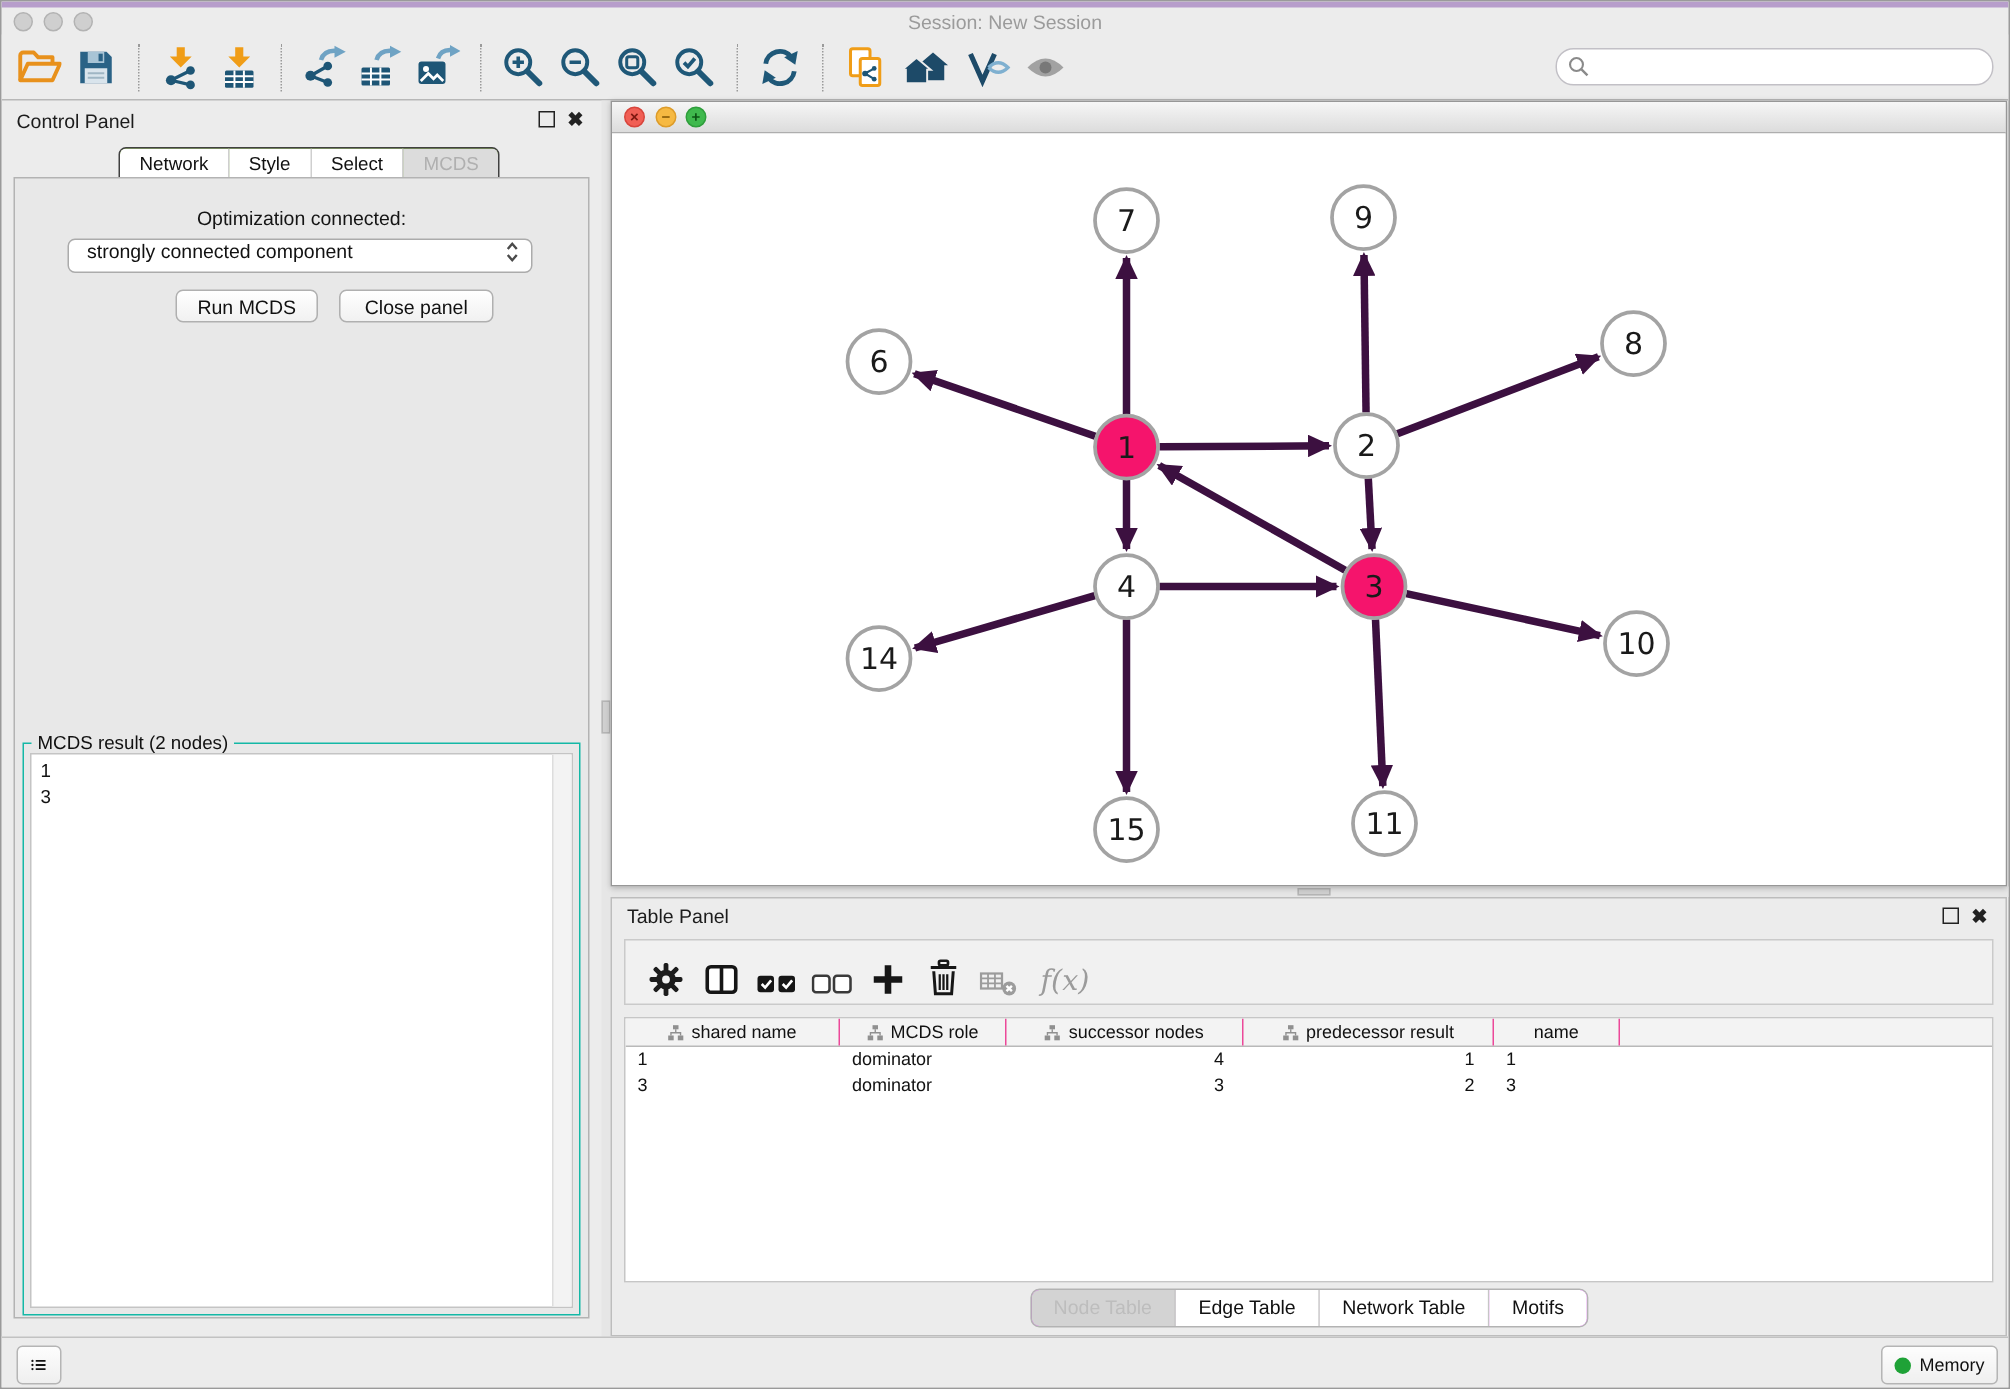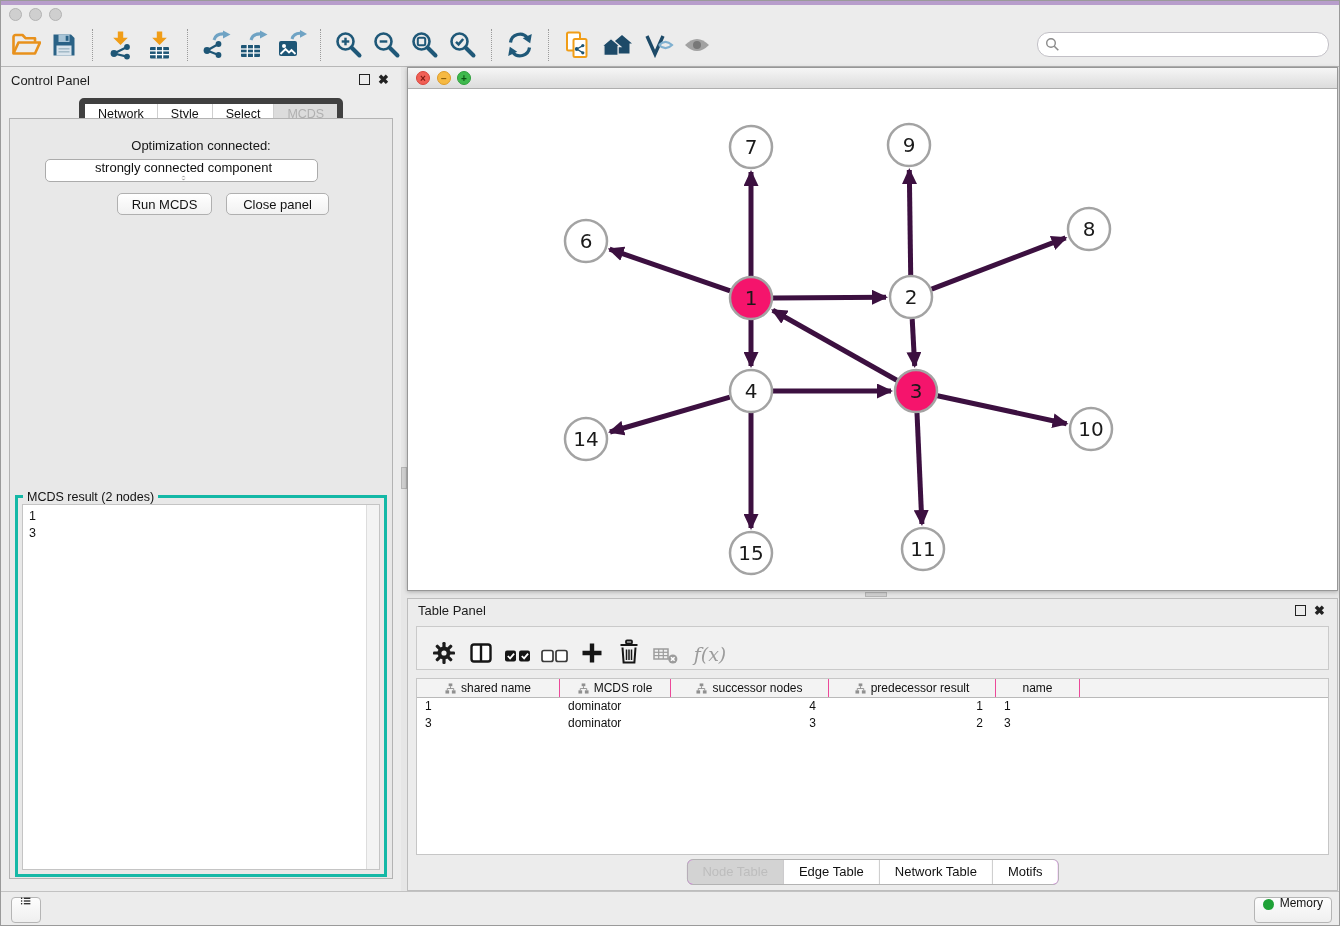--- a/index.html
+++ b/index.html
@@ -25,36 +25,36 @@
   .search-wrap { margin-left:auto; margin-right:10px; position:relative; }
   .search-input { width:292px; height:25px; border:1px solid #c2c0c6; border-radius:12px;
     background:#fff; padding-left:26px; font-size:12px; outline:none; }
   .search-glyph { position:absolute; left:8px; top:5px; }
   
   .control-panel { position:absolute; left:0; top:66px; width:400px; height:826px; }
   .panel-title { position:absolute; left:10px; top:6px; font-size:13px; color:#1c1c1c; }
   .panel-icons { position:absolute; right:12px; top:7px; display:flex; gap:8px; align-items:center; }
   .float-ico { width:11px; height:11px; border:1.6px solid #222; display:inline-block; }
   .close-ico { font-size:13px; font-weight:bold; color:#222; line-height:11px; }
-  .cp-tabs { position:absolute; left:78px; top:31px; display:flex; border:6px solid #404040;
+  .cp-tabs { position:absolute; left:78px; top:31px; display:flex; border:1px solid #404040;
     border-radius:5px 5px 0 0; overflow:hidden; background:#4d7c0f; }
   .cp-tab { padding:3px 13px 4px; font-size:12.5px; color:#111; background:#fff; border-right:1px solid #cfcfcf; cursor:default; }
   .cp-tab:last-child { border-right:none; }
   .cp-tab.selected { background:#dcdcdc; color:#b0b0b0; }
   .cp-content { position:absolute; left:8px; top:51px; width:384px; height:761px;
     background:#e8e8e8; border:1px solid #b3b3b3; }
   .opt-label { position:absolute; left:8px; top:71px; width:384px; text-align:center; font-size:13px; color:#141414; }
-  .select-box { position:absolute; left:44px; top:92px; width:273px; height:23px; background:#fff;
-    border:1px solid #ababab; border-radius:5px; display:flex; align-items:center; padding:0 8px 0 12px;flex-direction:column; }
+  .select-box { position:absolute; left:44px; top:92px; width:310px; height:23px; background:#fff;
+    border:1px solid #ababab; border-radius:5px; display:flex; padding:0 8px 0 12px; }
   .select-box span { font-size:13px; color:#111; flex:1; }
   .btn { position:absolute; height:22px; background:linear-gradient(#ffffff,#f1f1f1);
     border:1px solid #b0b0b0; border-radius:5px; font-size:13px; color:#111;
     display:flex; align-items:center; justify-content:center; font-family:"Liberation Sans",sans-serif;margin-left:22px; }
   .fieldset-box { position:absolute; left:14px; top:428px; width:372px; height:382px;
-    border:3px solid #14b8a6; }
+    border:1px solid #14b8a6; }
   .fieldset-legend { position:absolute; left:5px; top:-8px; background:#e8e8e8; padding:0 4px;
     font-size:12.5px; color:#111; }
   .result-area { position:absolute; left:4px; top:6px; right:4px; bottom:4px; background:#fff;
     border:1px solid #c4c4c4; }
   .result-text { position:absolute; left:6px; top:3px; font-size:12.5px; color:#111;
     white-space:pre-line; line-height:17px; }
   .result-scroll { position:absolute; right:0; top:0; bottom:0; width:13px; background:#f3f3f3; border-left:1px solid #ddd; }
   
   .v-splitter { position:absolute; left:400px; top:66px; width:6px; height:826px; background:#e6e6e6; }
   .v-handle { position:absolute; left:0; top:400px; width:6px; height:22px; background:#d0d0d0; border:1px solid #b5b5b5; }
@@ -90,34 +90,35 @@
   .td.right { text-align:right; padding-right:13px; }
   .bt-tabs { position:absolute; left:50%; transform:translateX(-50%); bottom:5px; display:flex;
     border:1px solid #b3b3b3; border-radius:6px; overflow:hidden; background:#d946ef; }
   .bt-tab { padding:4px 15px 5px; font-size:13px; color:#111; background:#fff; border-right:1px solid #c6c6c6; }
   .bt-tab:last-child { border-right:none; }
   .bt-tab.selected { background:#d3d3d3; color:#bdbdbd; }
   
   .statusbar { position:absolute; left:0; bottom:0; width:100%; height:34px;
     background:#ececec; border-top:1px solid #c2c2c2; }
   .sb-btn { position:absolute; top:5px; height:24px; background:linear-gradient(#fdfdfd,#efefef);
-    border:1px solid #b5b5b5; border-radius:4px; display:flex; align-items:flex-end; justify-content:center; gap:6px; padding:12px 8px; }
+    border:1px solid #b5b5b5; border-radius:4px; display:flex; align-items:center; justify-content:center; gap:6px; padding:12px 8px; }
   .mem-dot { width:11px; height:11px; border-radius:50%; background:#1fa237; }
   .mem-text { font-size:12px; color:#111; }
 </style>
 </head>
 <body>
 
 <div class="app">
   <div class="desktop-strip"></div>
 
   <div class="titlebar">
     <span class="mac-dot" style="left:8px"></span>
     <span class="mac-dot" style="left:28px"></span>
     <span class="mac-dot" style="left:48px"></span>
+    <div class="win-title">Session: New Session</div>
   </div>
 
   <div class="toolbar">
     <div class="tb-btn">
       <svg width="30" height="27" viewBox="0 0 30 27">
         <path d="M2.5 22.5 V6 a2 2 0 0 1 2-2 h7 l3 3.2 h9.5 v3.5" fill="none" stroke="#e8911c" stroke-width="2.6" stroke-linejoin="round"></path>
         <path d="M2.5 22.5 L7.5 11.5 H29 L24 22.5 Z" fill="none" stroke="#e8911c" stroke-width="2.6" stroke-linejoin="round"></path>
       </svg>
     </div>
     <div class="tb-btn">

